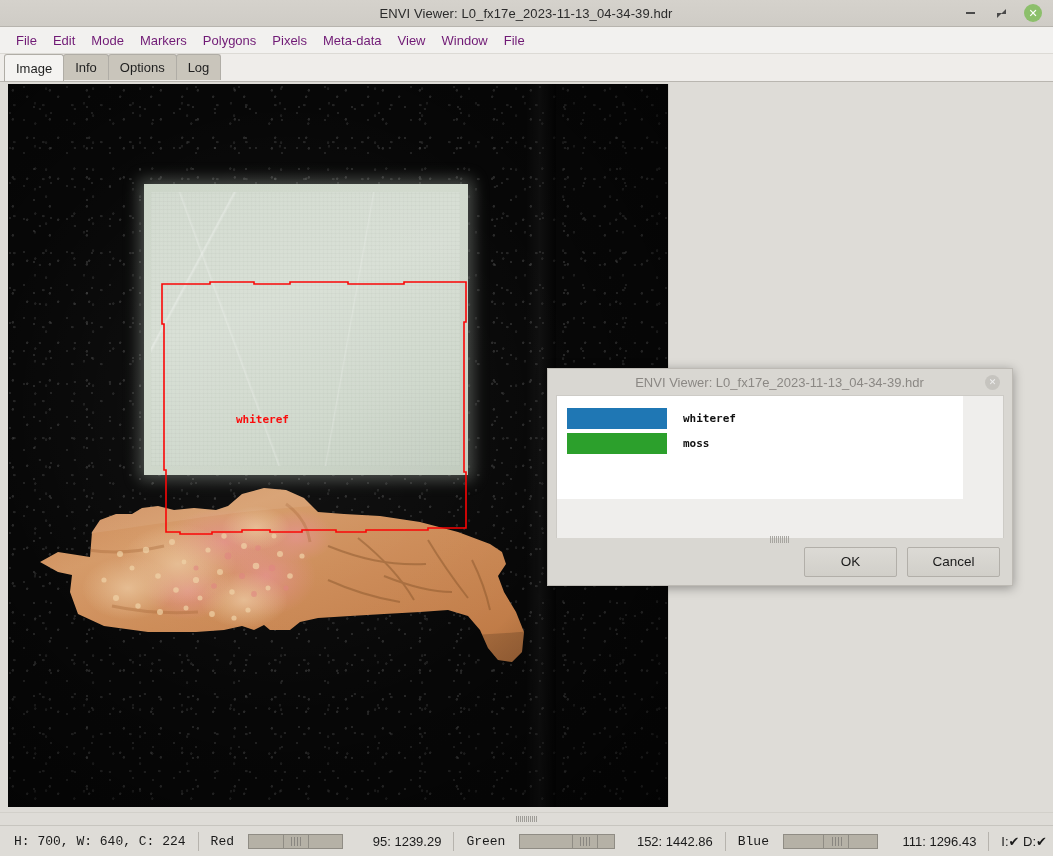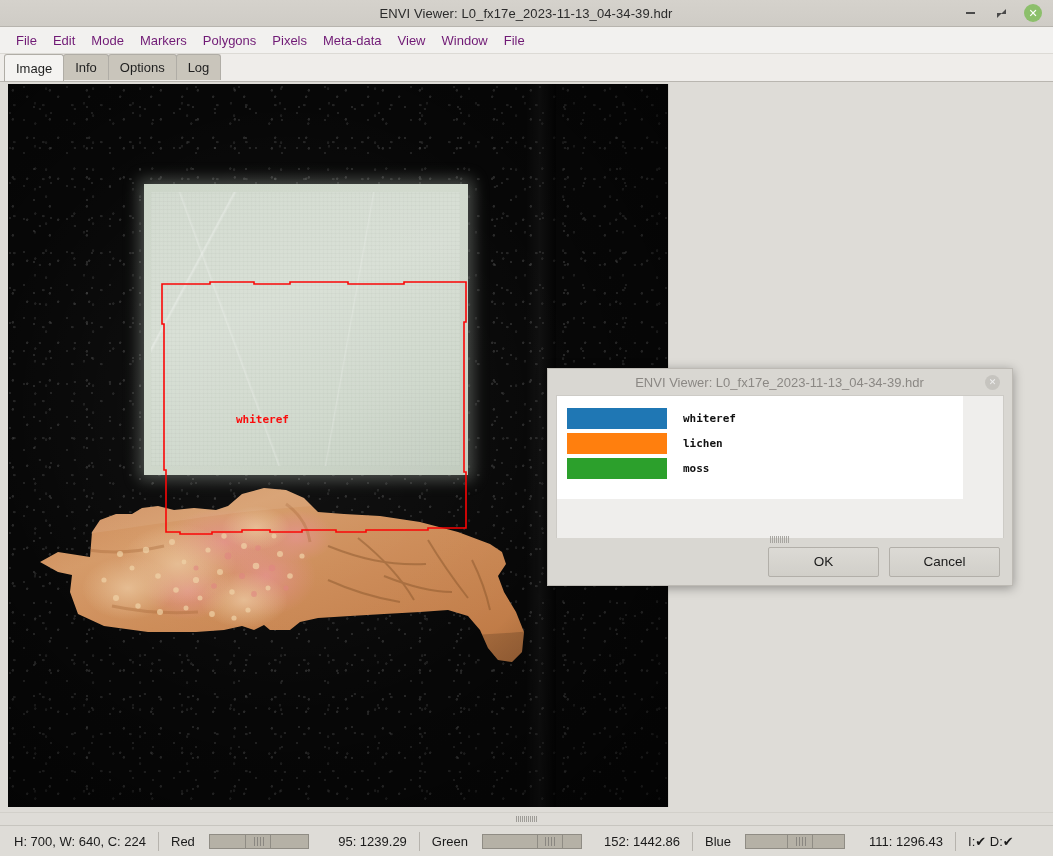--- a/index.html
+++ b/index.html
@@ -351,21 +351,21 @@
     height: 47px;
     min-height: 47px;
     display: flex;
     align-items: center;
     justify-content: flex-end;
     gap: 10px;
     padding-right: 12px;
     background: #d9d7d2;
   }
   .dlg-btn {
-    width: 111px;
+    width: 93px;
     height: 30px;
     background: linear-gradient(#dcdad5, #d1cfc9);
     border: 1px solid #b2afa9;
     border-radius: 2px;
     font-size: 13.5px;
     color: #1a1a1a;
     font-family: "Liberation Sans", sans-serif;
     cursor: default;
     padding: 0;
   }
@@ -391,21 +391,21 @@
     background: #dedcd7;
     border-top: 1px solid #c7c5bf;
     display: flex;
     align-items: center;
     font-size: 13px;
     color: #1a1a1a;
     padding: 0 6px;
     box-sizing: border-box;
     gap: 0;
   }
-  .sb-text { padding: 0 8px; white-space: nowrap; }
+  .sb-text { padding: 0 8px; white-space: nowrap; font-family: Liberation Mono, monospace; }
   .sb-sep {
     width: 1px;
     height: 19px;
     background: #b6b3ad;
     margin: 0 4px;
   }
   .sb-slider {
     width: 100px;
     height: 15px;
     background: #b5b1a6;
@@ -613,24 +613,20 @@
         <div class="dialog-close">✕</div>
       </div>
 
       <div class="dialog-body">
         <div class="legend-box">
           <div class="legend-row">
             <div class="legend-swatch" style="background:#1f77b4"></div>
             <div class="legend-label">whiteref</div>
           </div>
           <div class="legend-row">
-            <div class="legend-swatch" style="background:#ff7f0e"></div>
-            <div class="legend-label">lichen</div>
-          </div>
-          <div class="legend-row">
             <div class="legend-swatch" style="background:#2ca02c"></div>
             <div class="legend-label">moss</div>
           </div>
         </div>
         <div class="dialog-grip"></div>
       </div>
 
       <div class="dialog-buttons">
         <button class="dlg-btn">OK</button>
         <button class="dlg-btn">Cancel</button>

